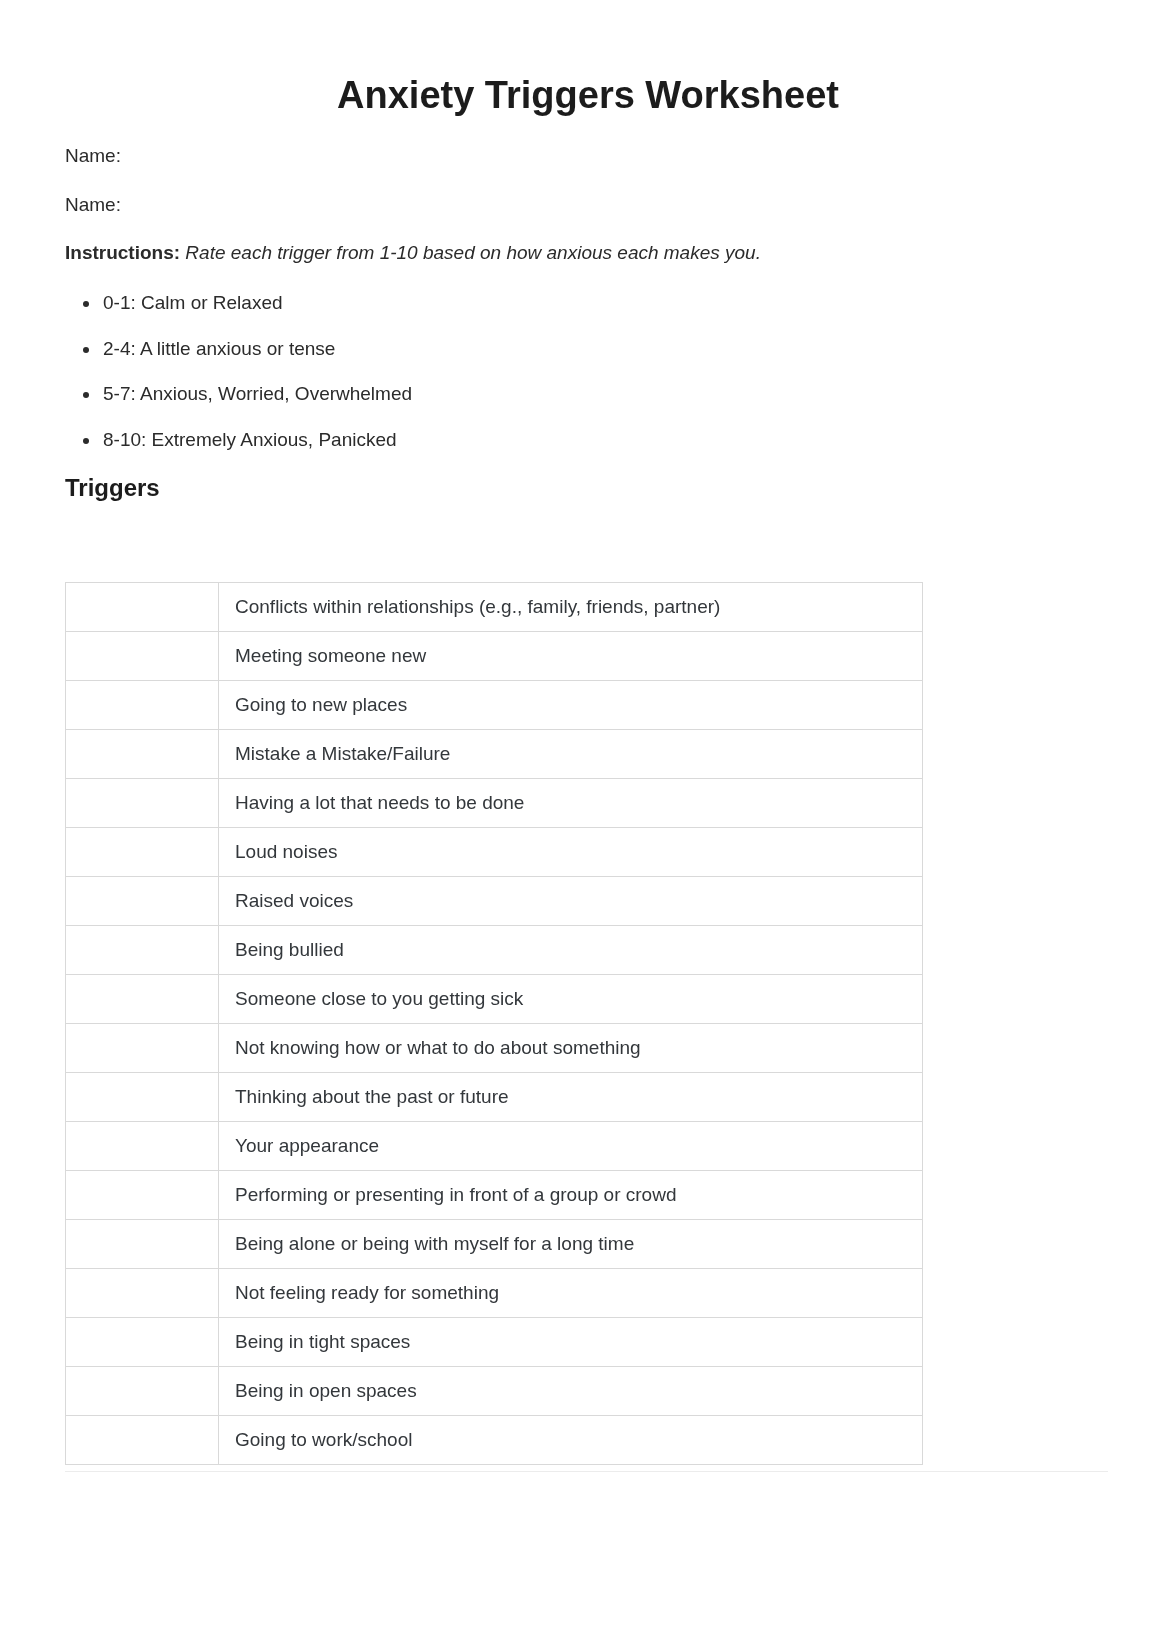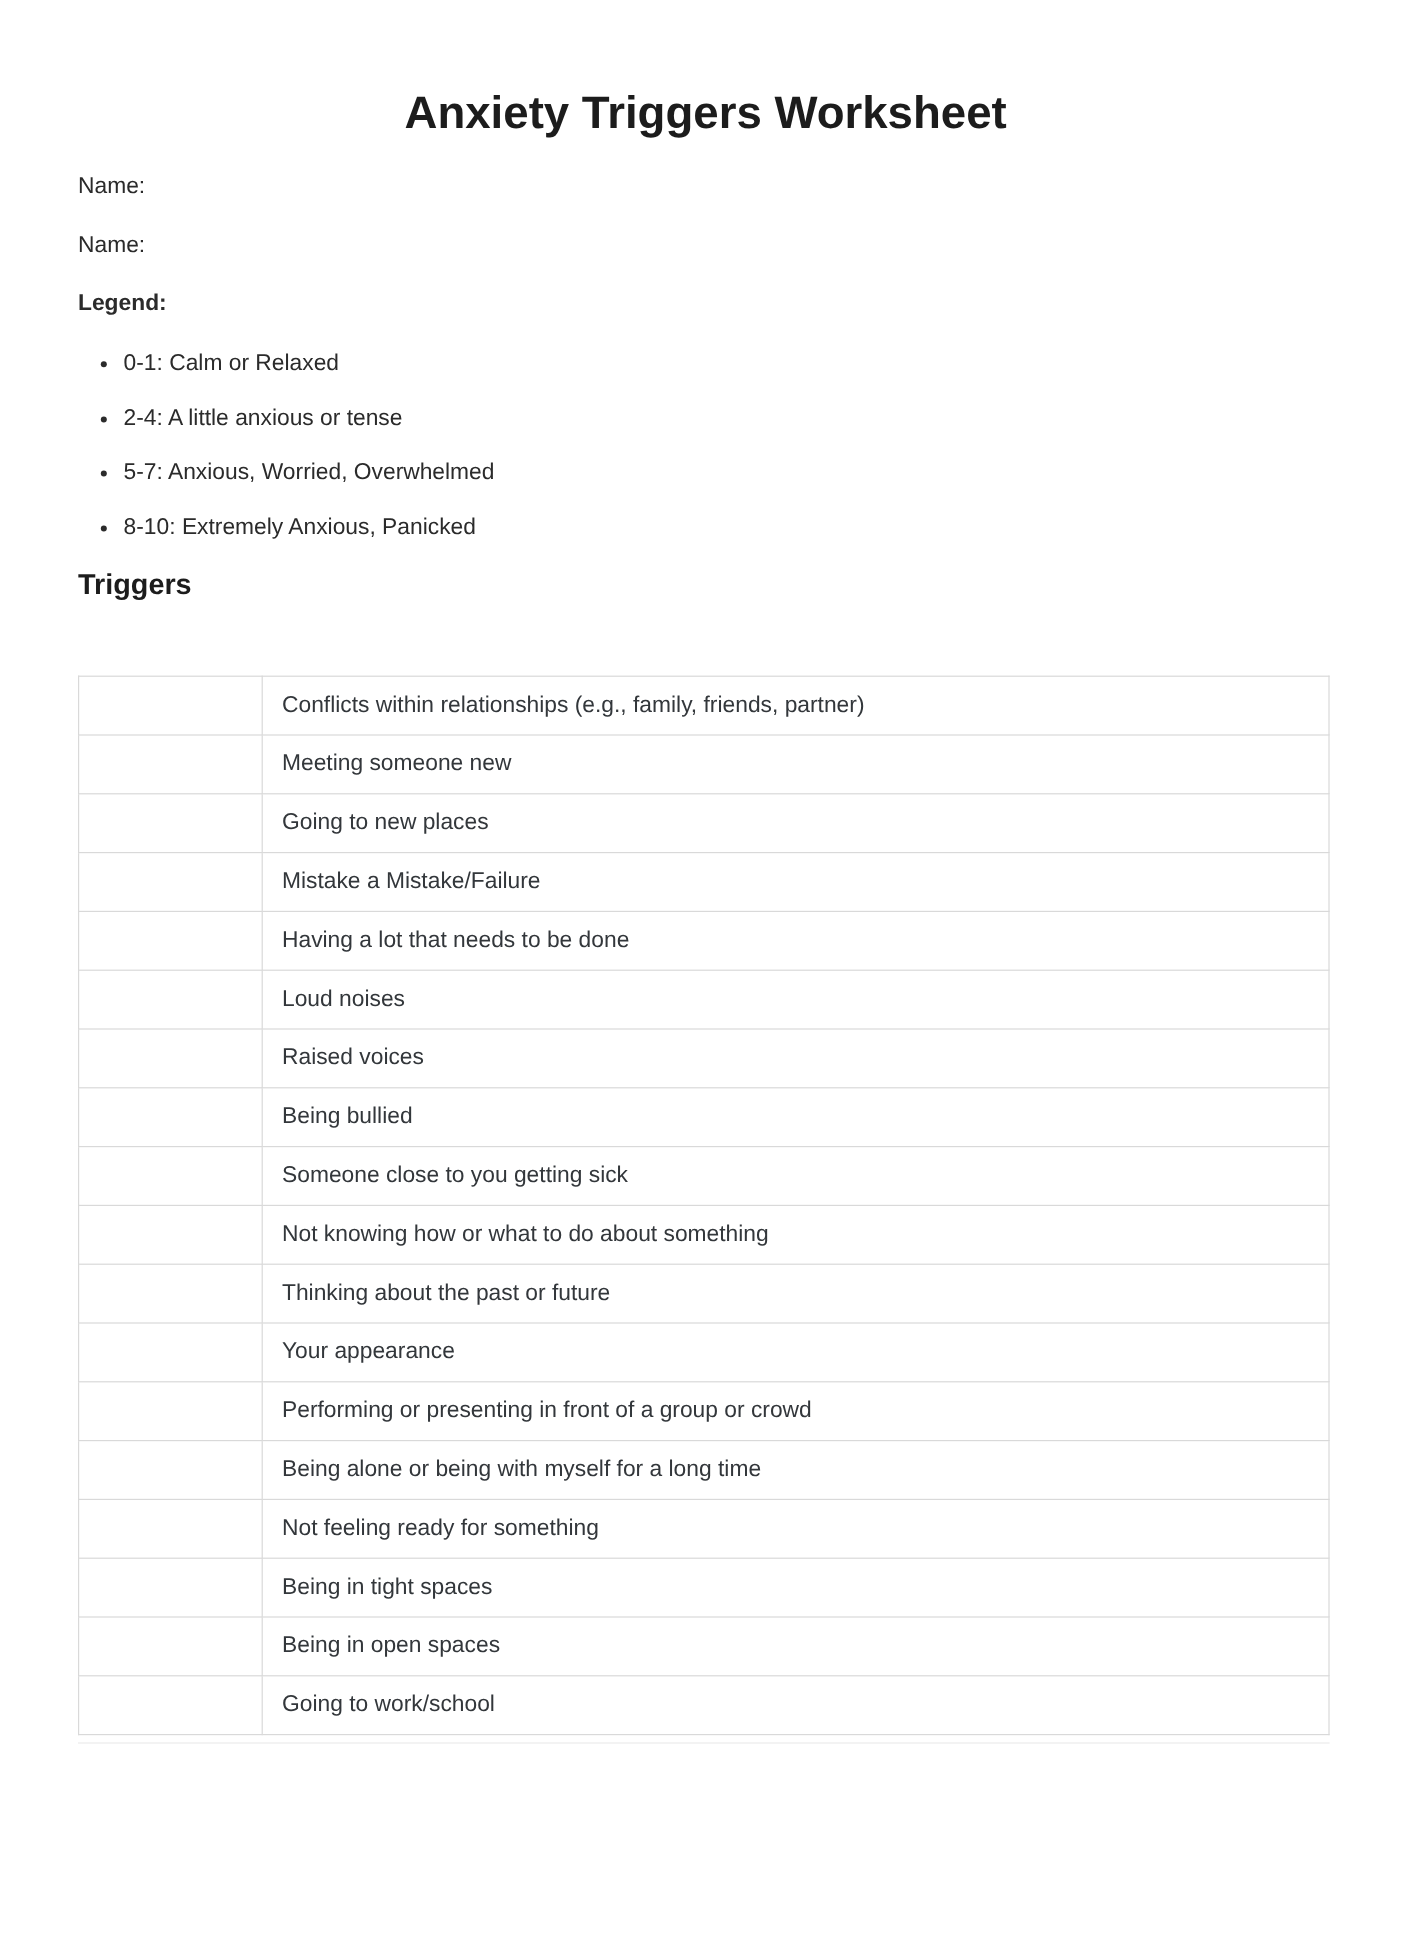--- a/index.html
+++ b/index.html
@@ -65,22 +65,22 @@
     margin-bottom: 22px;
     line-height: 1.25;
     padding-left: 2px;
   }
   .triggers-heading {
     margin-top: 10px;
   }
   table.triggers-table {
     border-collapse: collapse;
     table-layout: fixed;
-    width: 1043px;
-    margin-top: 60px;
+    width: 858px;
+    margin-top: 79px;
     background: #ffffff;
   }
   table.triggers-table td {
     border: 1px solid #d9d9d9;
     font-size: 19px;
     color: #33373b;
     height: 48px;
     padding: 0 16px;
     vertical-align: middle;
     line-height: 1.25;
@@ -100,22 +100,25 @@
 
 <div class="page">
 
   <h1 class="doc-title">Anxiety Triggers Worksheet</h1>
 
 
   <p class="field-line">Name:</p>
 
   <p class="field-line">Name:</p>
 
-
-  <p class="legend-label">Legend:</p>
+  <p class="instructions-line">
+    <span class="bold-label">Instructions:</span>
+    <span class="italic-text">Rate each trigger from 1-10 based on how anxious each makes you.</span>
+  </p>
+
 
   <ul class="legend-list">
     <li>0-1: Calm or Relaxed</li>
     <li>2-4: A little anxious or tense</li>
     <li>5-7: Anxious, Worried, Overwhelmed</li>
     <li>8-10: Extremely Anxious, Panicked</li>
   </ul>
 
   <h2 class="section-heading triggers-heading">Triggers</h2>
 

